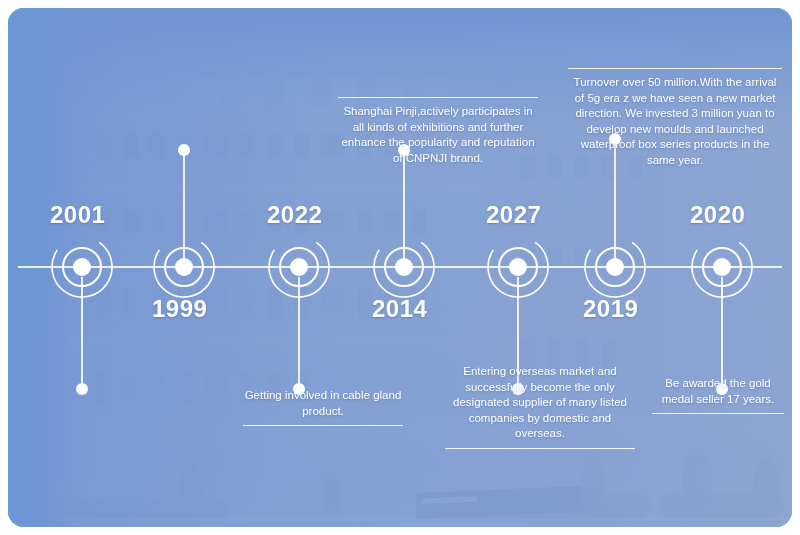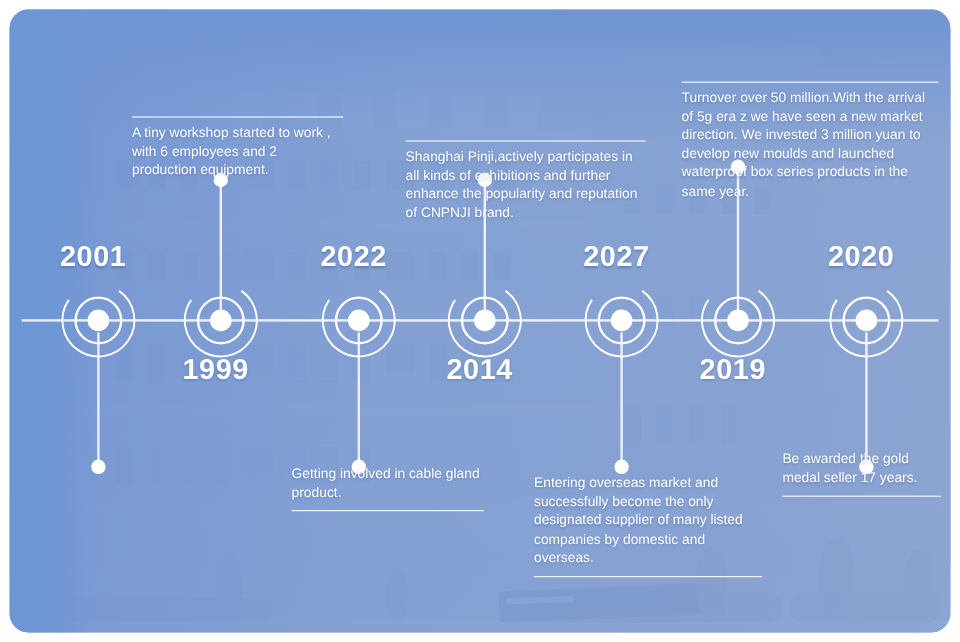--- a/index.html
+++ b/index.html
@@ -88,20 +88,21 @@
   .year.above{top:-66px;left:-32px;}
   .year.below{top:28px;left:-32px;}
   .conn{position:absolute;left:-1px;width:2px;background:rgba(255,255,255,.85);}
   .dot{
     position:absolute;left:-6px;width:12px;height:12px;border-radius:50%;
     background:#ffffff;
   }
   .callout{
     position:absolute;color:#ffffff;font-size:11.5px;line-height:15.5px;
     text-shadow:0 1px 2px rgba(40,70,120,.30);
+    text-align:center;
   }
   .callout .rule{height:1px;background:rgba(255,255,255,.9);margin:0;}
   .callout.up .rule{margin-bottom:6px;}
   .callout.down .rule{margin-top:6px;}
 </style>
 </head>
 <body>
 
 <div class="canvas">
 
@@ -233,24 +234,20 @@
       <svg width="68" height="68" viewBox="0 0 68 68">
         <circle cx="34" cy="34" r="30" fill="none" stroke="#fff" stroke-width="1.6" stroke-dasharray="141 48" transform="rotate(-55 34 34)"></circle>
         <circle cx="34" cy="34" r="19" fill="none" stroke="#fff" stroke-width="2"></circle>
         <circle cx="34" cy="34" r="9" fill="#fff"></circle>
       </svg>
     </div>
     <div class="year below">1999</div>
     <div class="conn" style="top:-117px;height:117px;"></div>
     <div class="dot" style="top:-123px;"></div>
   </div>
-  <div class="callout up" style="left:110px;top:97px;width:176px;">
-    <div class="rule"></div>
-    <div>A tiny workshop started to work , with 6 employees and 2 production equipment.</div>
-  </div>
 
   <div class="node" style="left:299px;top:267px;">
     <div class="marker">
       <svg width="68" height="68" viewBox="0 0 68 68">
         <circle cx="34" cy="34" r="30" fill="none" stroke="#fff" stroke-width="1.6" stroke-dasharray="141 48" transform="rotate(-55 34 34)"></circle>
         <circle cx="34" cy="34" r="19" fill="none" stroke="#fff" stroke-width="2"></circle>
         <circle cx="34" cy="34" r="9" fill="#fff"></circle>
       </svg>
     </div>
     <div class="year above">2022</div>
@@ -267,38 +264,38 @@
       <svg width="68" height="68" viewBox="0 0 68 68">
         <circle cx="34" cy="34" r="30" fill="none" stroke="#fff" stroke-width="1.6" stroke-dasharray="141 48" transform="rotate(-55 34 34)"></circle>
         <circle cx="34" cy="34" r="19" fill="none" stroke="#fff" stroke-width="2"></circle>
         <circle cx="34" cy="34" r="9" fill="#fff"></circle>
       </svg>
     </div>
     <div class="year below">2014</div>
     <div class="conn" style="top:-117px;height:117px;"></div>
     <div class="dot" style="top:-123px;"></div>
   </div>
-  <div class="callout up" style="left:338px;top:97px;width:200px;margin-top:20px;">
+  <div class="callout up" style="left:338px;top:97px;width:200px;">
     <div class="rule"></div>
     <div>Shanghai Pinji,actively participates in all kinds of exhibitions and further enhance the popularity and reputation of CNPNJI brand.</div>
   </div>
 
   <div class="node" style="left:518px;top:267px;">
     <div class="marker">
       <svg width="68" height="68" viewBox="0 0 68 68">
         <circle cx="34" cy="34" r="30" fill="none" stroke="#fff" stroke-width="1.6" stroke-dasharray="141 48" transform="rotate(-55 34 34)"></circle>
         <circle cx="34" cy="34" r="19" fill="none" stroke="#fff" stroke-width="2"></circle>
         <circle cx="34" cy="34" r="9" fill="#fff"></circle>
       </svg>
     </div>
     <div class="year above">2027</div>
     <div class="conn" style="top:10px;height:112px;"></div>
     <div class="dot" style="top:116px;"></div>
   </div>
-  <div class="callout down" style="left:445px;top:396px;width:190px;">
+  <div class="callout down" style="left:445px;top:364px;width:190px;">
     <div>Entering overseas market and successfully become the only designated supplier of many listed companies by domestic and overseas.</div>
     <div class="rule"></div>
   </div>
 
   <div class="node" style="left:615px;top:267px;">
     <div class="marker">
       <svg width="68" height="68" viewBox="0 0 68 68">
         <circle cx="34" cy="34" r="30" fill="none" stroke="#fff" stroke-width="1.6" stroke-dasharray="141 48" transform="rotate(-55 34 34)"></circle>
         <circle cx="34" cy="34" r="19" fill="none" stroke="#fff" stroke-width="2"></circle>
         <circle cx="34" cy="34" r="9" fill="#fff"></circle>

